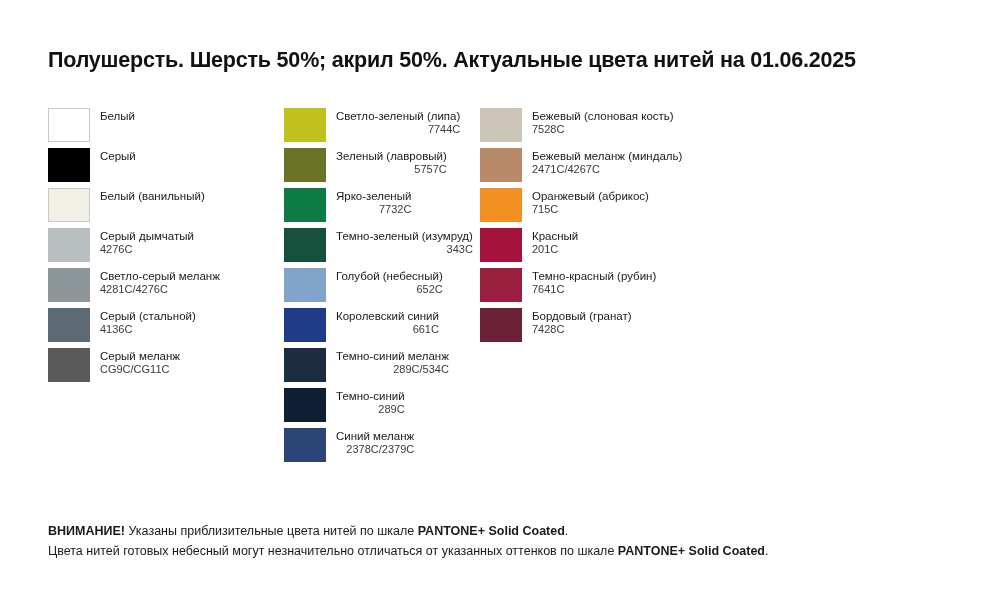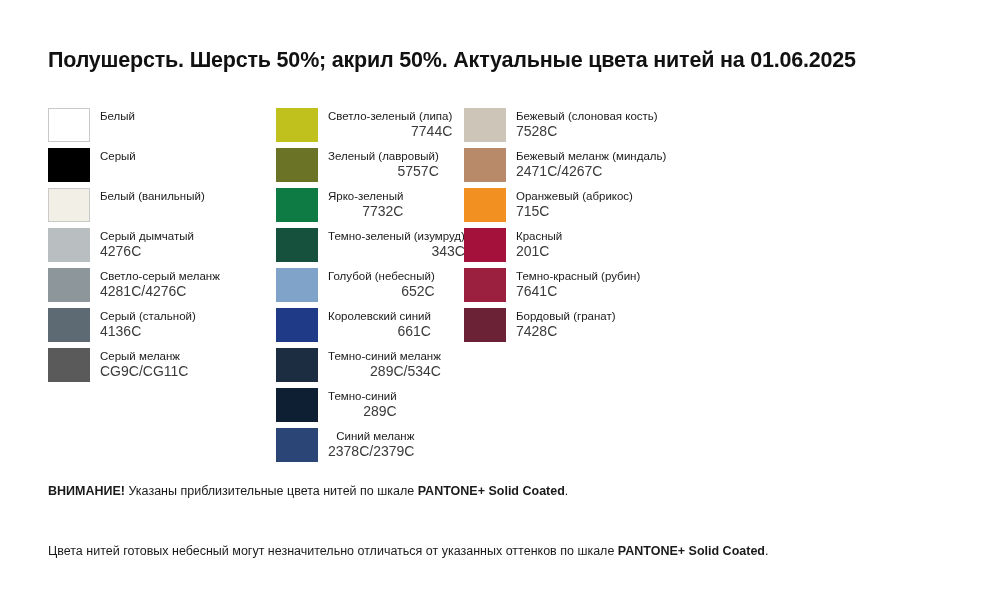--- a/index.html
+++ b/index.html
@@ -32,21 +32,21 @@
     color: #111111;
     white-space: nowrap;
   }
   .columns {
     position: absolute;
     left: 48px;
     top: 108px;
     width: 920px;
     display: flex;
     flex-direction: row;
-    gap: 8px;
+    gap: 16px;
   }
   .col {
     width: 215px;
     margin-right: 0;
   }
   .col.col1 { width: 220px; }
   .col.col2 { width: 180px; text-align: right; }
   .col.col3 { width: 200px; }
   .swatch-row {
     display: flex;
@@ -68,35 +68,35 @@
     margin-left: 10px;
     padding-top: 1px;
     line-height: 1.22;
   }
   .lbl-name {
     font-size: 11.5px;
     color: #1a1a1a;
     white-space: nowrap;
   }
   .lbl-code {
-    font-size: 14px;
+    font-size: 11px;
     color: #3a3a3a;
     white-space: nowrap;
   }
   .footer {
     position: absolute;
     left: 48px;
     bottom: 48px;
     width: 920px;
     font-size: 12.5px;
     line-height: 1.55;
     color: #1a1a1a;
   }
   .footer .strong { font-weight: bold; }
-  .footer-line { white-space: nowrap; margin-top: 40px; }
+  .footer-line { white-space: nowrap; }
 </style>
 </head>
 <body>
 
 <div class="page">
 
   <div class="title">Полушерсть. Шерсть 50%; акрил 50%. Актуальные цвета нитей на 01.06.2025</div>
 
   <div class="columns">
     <div class="col col1">

